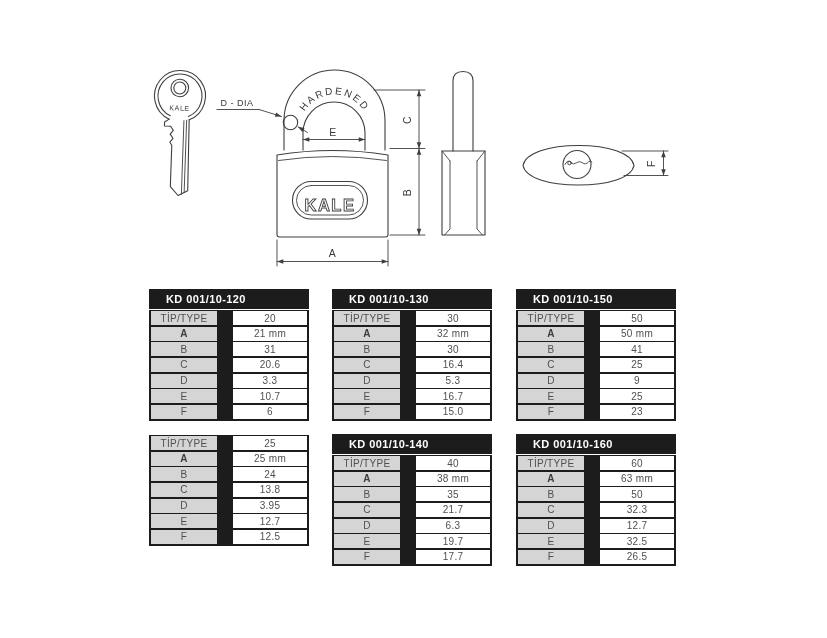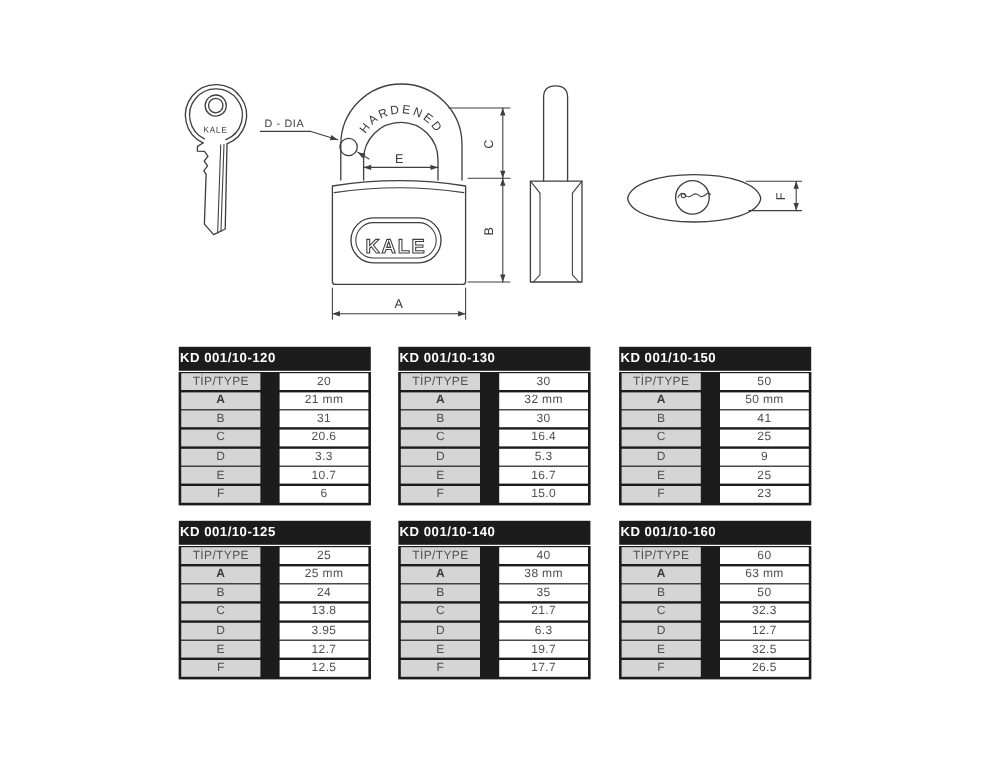--- a/index.html
+++ b/index.html
@@ -14,21 +14,21 @@
   .dim-label{font-size:10.5px;fill:#3a3a3a;font-weight:500;letter-spacing:0.5px;}
   .small-label{font-size:9px;fill:#3a3a3a;letter-spacing:0.5px;}
   .key-brand{font-size:7px;fill:#3a3a3a;letter-spacing:0.6px;}
   .arc-text{font-size:10px;fill:#3a3a3a;font-weight:500;letter-spacing:2px;}
   .badge-text{font-size:16.5px;font-weight:bold;letter-spacing:1.5px;
     fill:#ffffff;stroke:#3f3f3f;stroke-width:0.9;}
   
   .spec-table{position:absolute;width:160px;}
   .spec-header{
     height:20px;background:#1c1c1c;color:#ffffff;font-weight:bold;font-size:11px;
-    letter-spacing:0.4px;display:flex;align-items:center;padding-left:1px;box-sizing:border-box;
+    letter-spacing:0.4px;display:flex;align-items:center;padding-left:17px;box-sizing:border-box;
   }
   .spec-body{
     margin-top:1px;border:2px solid #1c1c1c;border-top-width:1.5px;background:#1c1c1c;
     display:grid;grid-template-rows:repeat(7,1fr);row-gap:1.5px;height:108px;
   }
   .spec-row{display:grid;grid-template-columns:66px 1fr;column-gap:16px;}
   .cell{display:flex;align-items:center;justify-content:center;
     font-size:10px;color:#4f4f4f;letter-spacing:0.3px;}
   .cell.label{background:#d5d5d5;}
   .cell.value{background:#ffffff;}
@@ -233,21 +233,20 @@
         <div class="cell value">25</div>
       </div>
       <div class="spec-row">
         <div class="cell label">F</div>
         <div class="cell value">23</div>
       </div>
     </div>
   </div>
 
   <div class="spec-table t4">
-    <div class="spec-header">KD 001/10-125</div>
     <div class="spec-body">
       <div class="spec-row">
         <div class="cell label">TİP/TYPE</div>
         <div class="cell value">25</div>
       </div>
       <div class="spec-row">
         <div class="cell label bold">A</div>
         <div class="cell value">25 mm</div>
       </div>
       <div class="spec-row">

